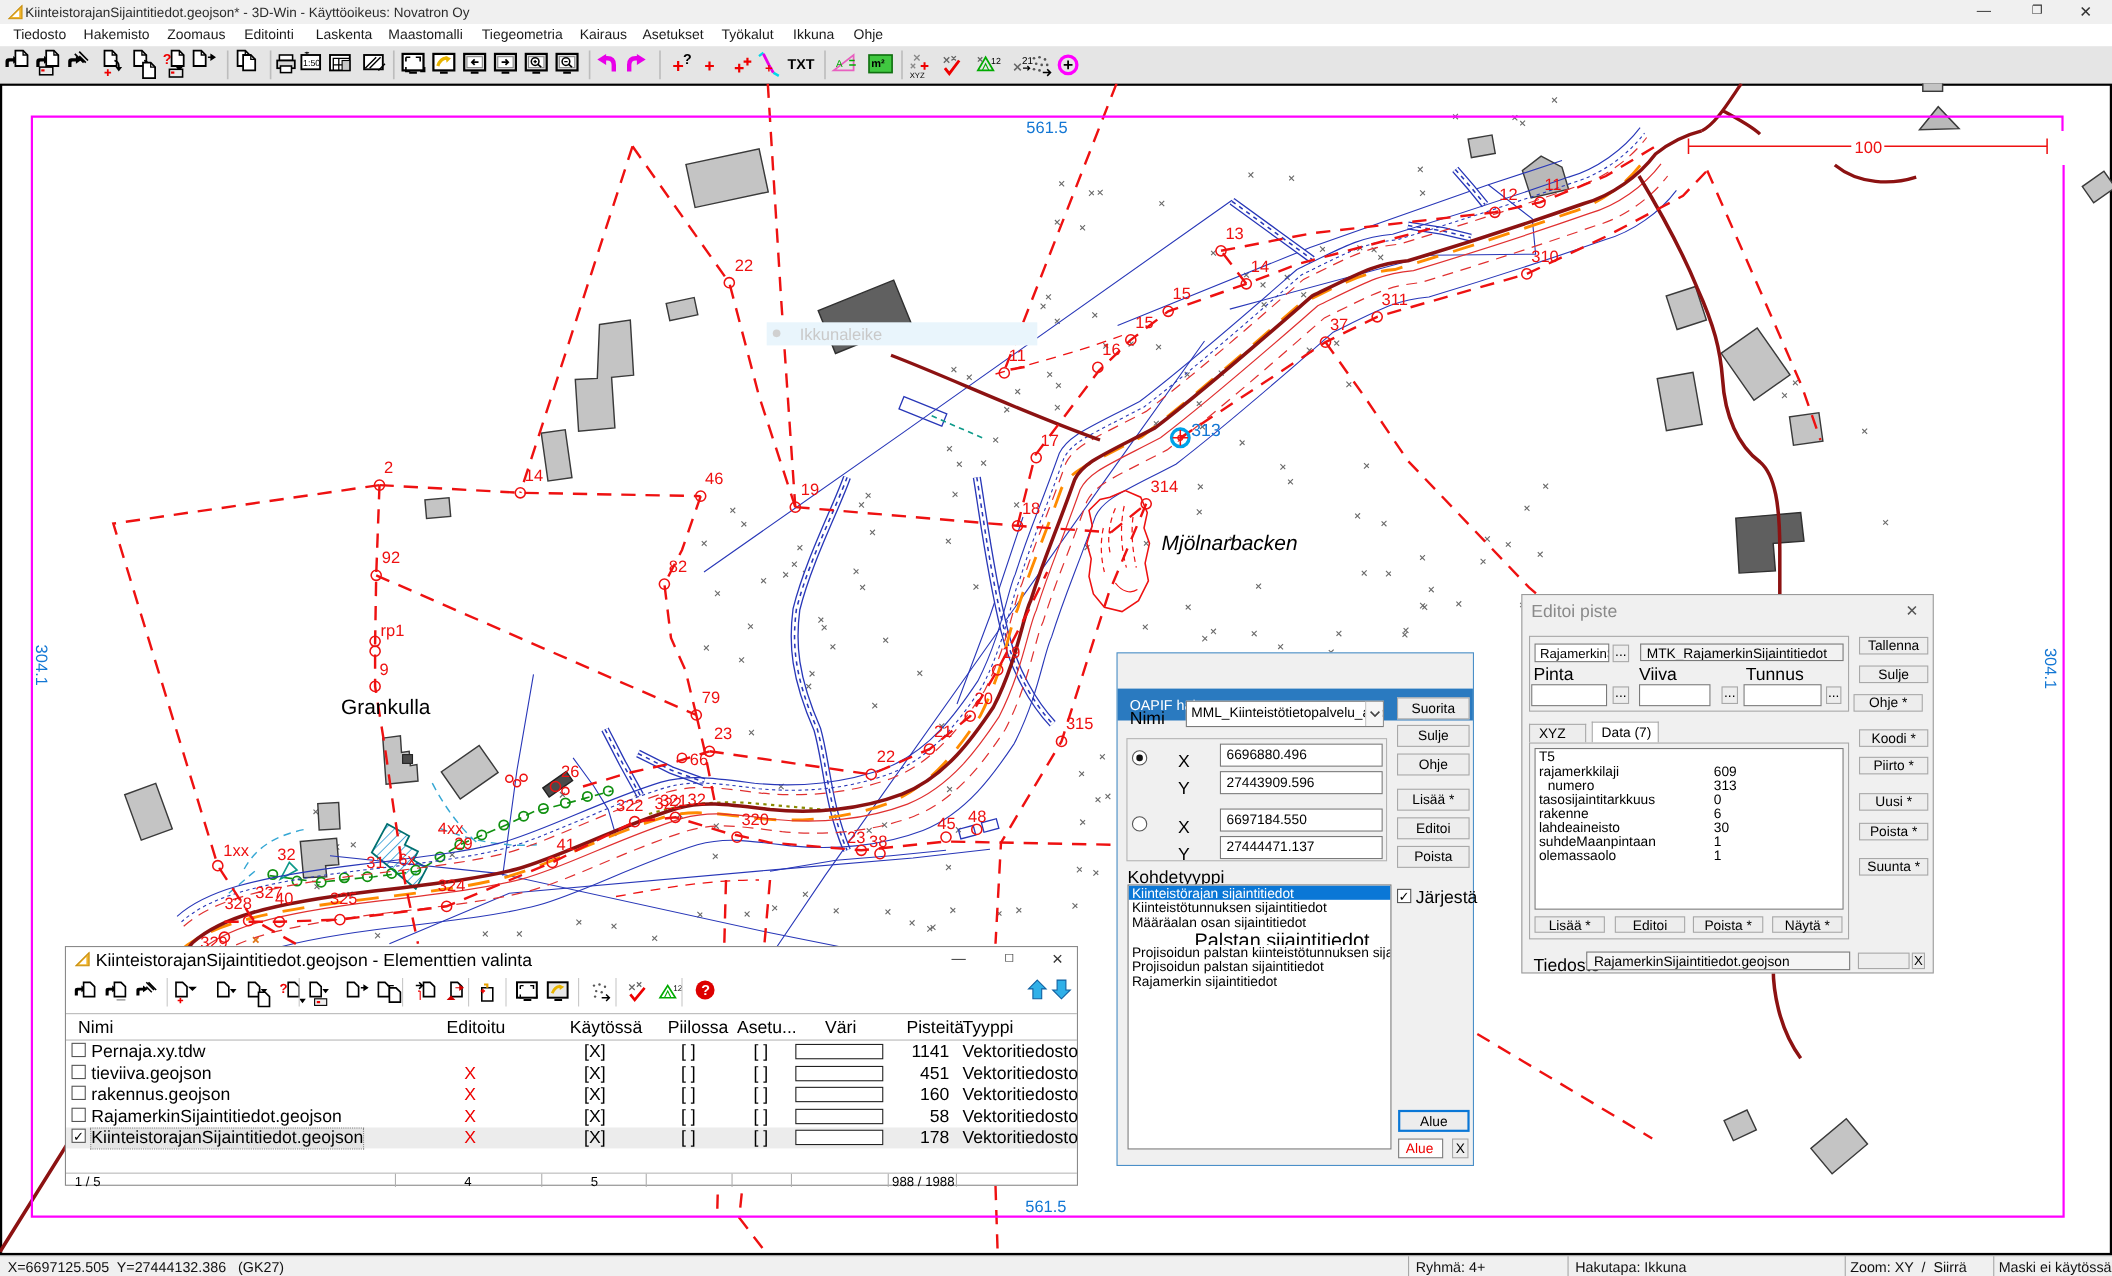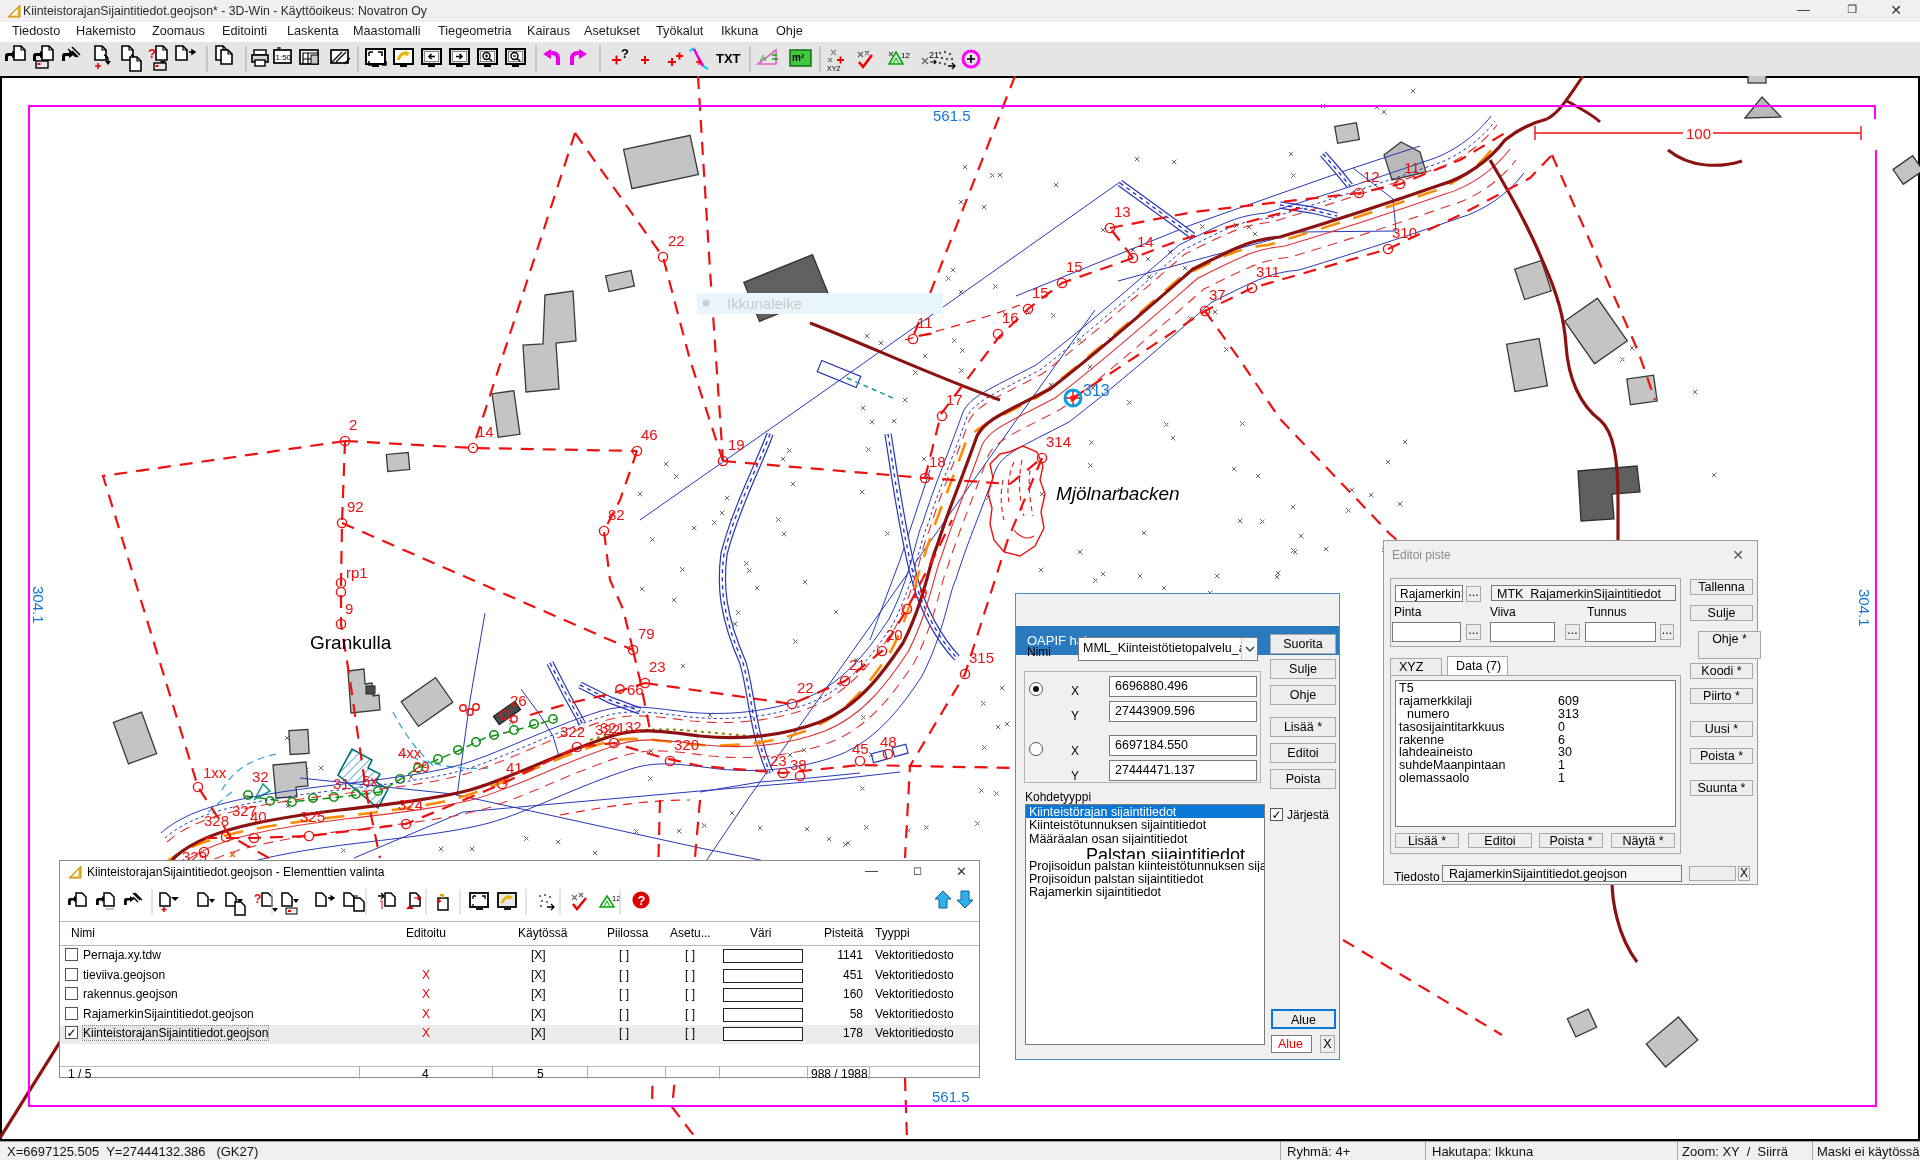--- a/index.html
+++ b/index.html
@@ -13,21 +13,21 @@
 #toolbar { position:absolute; left:0; top:42px; width:1920px; height:34px; background:#e5e5e5; }
 #toolbar svg { position:absolute; top:0; left:0; }
 #map { position:absolute; left:0; top:76px; width:1920px; height:1065px; background:#fff; border:2px solid #000; }
 #map svg.main { position:absolute; left:-2px; top:-2px; }
 #statusbar { position:absolute; left:0; top:1141px; width:1920px; height:19px; background:#f0f0f0; border-top:1px solid #9f9f9f; font-size:13px; color:#111; }
 #statusbar span { position:absolute; top:2px; white-space:pre; }
 #statusbar i { position:absolute; top:0; width:1px; height:19px; background:#a8a8a8; }
 .dlg { position:absolute; background:#f0f0f0; }
 .btn { position:absolute; background:#ededed; border:1px solid #a8a8a8; font-size:12.5px; color:#000; text-align:center; }
 .fld { position:absolute; background:#fff; border:1px solid #7a7a7a; font-size:12.5px; color:#000; white-space:nowrap; overflow:hidden; }
-.lbl { position:absolute; font-size:12px; color:#000; white-space:nowrap; }
+.lbl { position:absolute; font-size:16px; color:#000; white-space:nowrap; }
 </style>
 </head>
 <body>
 <div id="titlebar">
   <svg style="position:absolute;left:7px;top:4px" width="14" height="14" viewBox="0 0 14 14">
       <path d="M1 13 L13 13 L13 1 Z" fill="#f0b429" stroke="#c88f10" stroke-width="1"></path>
       <path d="M4 11.5 L10.5 11.5 L10.5 5 Z" fill="#fff"></path>
     </svg>
   <span class="ttext">KiinteistorajanSijaintitiedot.geojson* - 3D-Win - Käyttöoikeus: Novatron Oy</span>
 </div>
@@ -992,21 +992,21 @@
 <div style="height:12.9px;font-size:12.5px;padding-left:3px;white-space:nowrap">lahdeaineisto<span style="position:absolute;left:162px">30</span></div>
 <div style="height:12.9px;font-size:12.5px;padding-left:3px;white-space:nowrap">suhdeMaanpintaan<span style="position:absolute;left:162px">1</span></div>
 <div style="height:12.9px;font-size:12.5px;padding-left:3px;white-space:nowrap">olemassaolo<span style="position:absolute;left:162px">1</span></div>
 </div>
 <div class="btn" style="left:11px;top:292px;width:64px;height:15px;line-height:14px;font-size:12.5px;">Lisää *</div>
 <div class="btn" style="left:84px;top:292px;width:64px;height:15px;line-height:14px;font-size:12.5px;">Editoi</div>
 <div class="btn" style="left:155px;top:292px;width:64px;height:15px;line-height:14px;font-size:12.5px;">Poista *</div>
 <div class="btn" style="left:227px;top:292px;width:64px;height:15px;line-height:14px;font-size:12.5px;">Näytä *</div>
 <div class="btn" style="left:306px;top:38px;width:63px;height:16px;line-height:15px;">Tallenna</div>
 <div class="btn" style="left:306px;top:64px;width:63px;height:16px;line-height:15px;">Sulje</div>
-<div class="btn" style="left:314px;top:90px;width:63px;height:28px;line-height:15px;">Ohje *</div>
+<div class="btn" style="left:301px;top:90px;width:63px;height:16px;line-height:15px;">Ohje *</div>
 <div class="btn" style="left:306px;top:122px;width:63px;height:16px;line-height:15px;">Koodi *</div>
 <div class="btn" style="left:306px;top:147px;width:63px;height:16px;line-height:15px;">Piirto *</div>
 <div class="btn" style="left:306px;top:180px;width:63px;height:16px;line-height:15px;">Uusi *</div>
 <div class="btn" style="left:306px;top:207px;width:63px;height:16px;line-height:15px;">Poista *</div>
 <div class="btn" style="left:306px;top:239px;width:63px;height:16px;line-height:15px;">Suunta *</div>
 <span class="lbl" style="left:10px;top:329px">Tiedosto</span>
 <div class="fld" style="left:58px;top:324px;width:240px;height:17px;background:#f5f5f5;padding:1px 0 0 6px;">RajamerkinSijaintitiedot.geojson</div>
 <div class="btn" style="left:305px;top:325px;width:47px;height:15px;"></div>
 <div class="btn" style="left:354px;top:325px;width:12px;height:15px;line-height:13px;font-size:12px;">X</div>
 </div>

